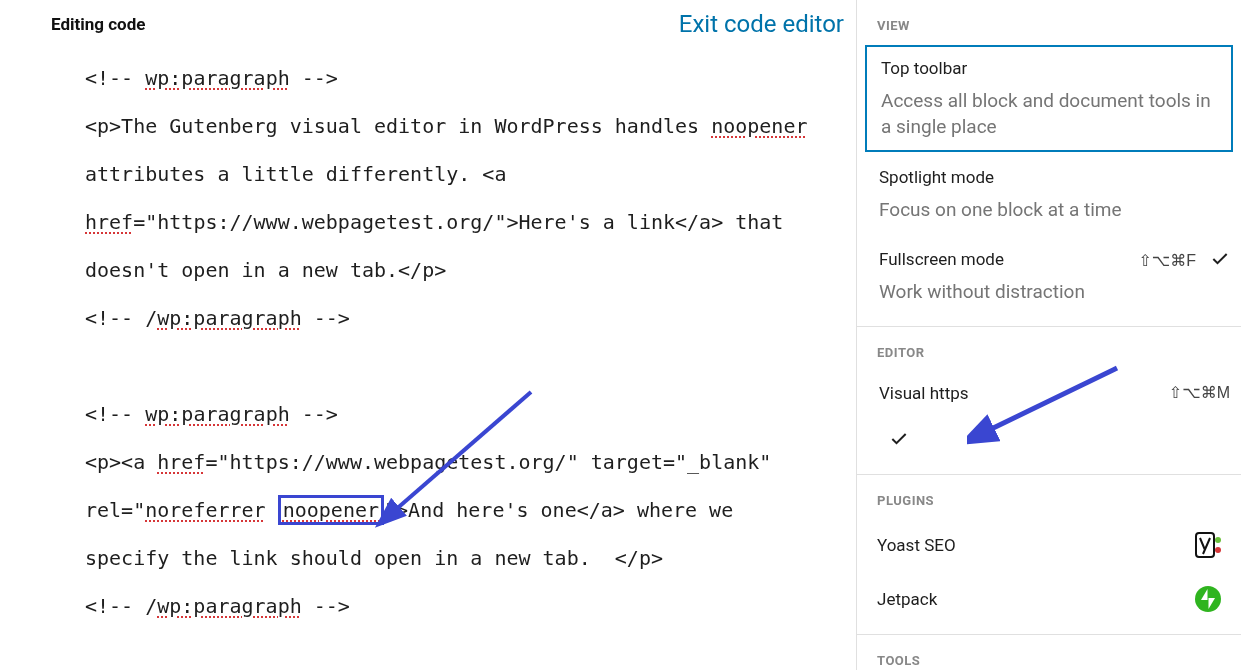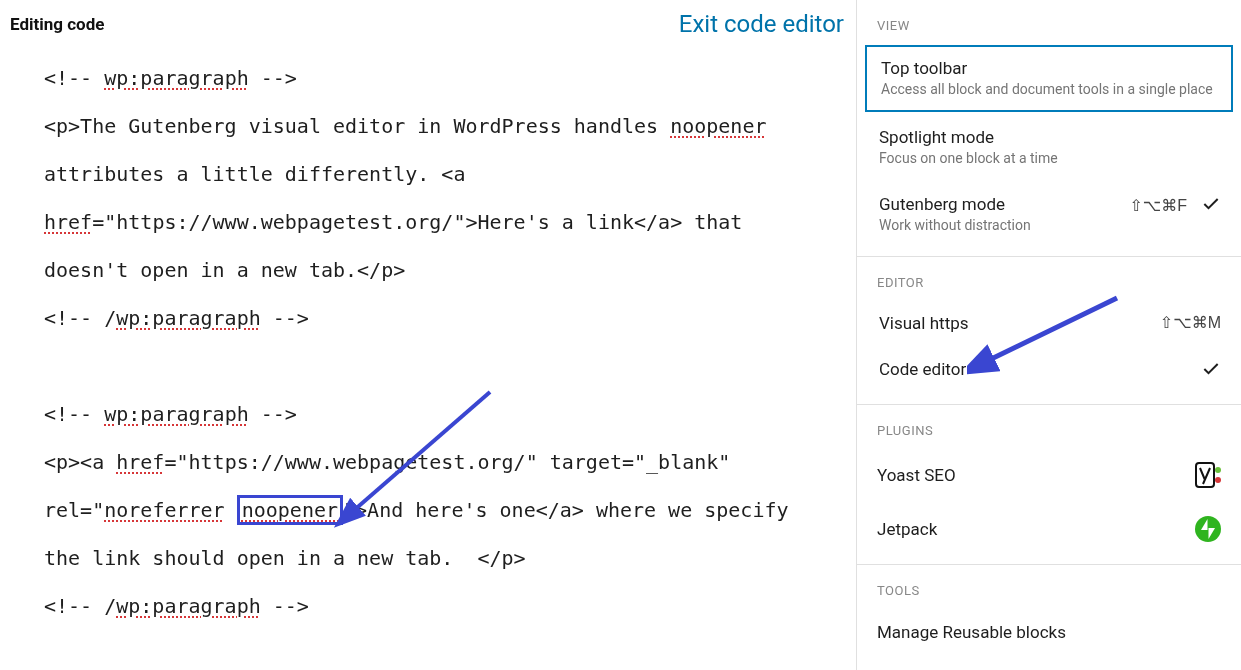--- a/index.html
+++ b/index.html
@@ -10,20 +10,21 @@
     display: flex;
     background: #fff;
     overflow: hidden;
   }
   .main {
     flex: 1;
     border-right: 1px solid #e0e0e0;
     display: flex;
     flex-direction: column;
     position: relative;
+    margin-left: 41px;
   }
   .toolbar {
     display: flex;
     align-items: center;
     justify-content: space-between;
     padding: 10px 12px 12px 10px;
   }
   .toolbar-title {
     font-size: 17px;
     font-weight: 700;
@@ -60,47 +61,47 @@
   }
   .sidebar {
     width: 384px;
     background: #fff;
     font-size: 16px;
     color: #1e1e1e;
     overflow-y: auto;
   }
   .section-label {
     font-size: 13px;
-    font-weight: 400;
+    font-weight: 700;
     color: #888;
     letter-spacing: 0.5px;
     padding: 18px 20px 10px 20px;
   }
   .menu-item {
-    padding: 13px 20px 13px 22px;
+    padding: 13px 11px 13px 22px;
     display: flex;
     align-items: flex-start;
     justify-content: space-between;
     cursor: pointer;
   }
   .menu-item.selected {
     border: 2px solid #007cba;
     border-radius: 0;
     margin: 2px 8px;
     padding: 11px 14px;
   }
   .menu-left { flex: 1; }
   .menu-title {
     font-size: 17px;
     color: #1e1e1e;
   }
   .menu-desc {
-    font-size: 14px;
+    font-size: 19px;
     color: #757575;
-    margin-top: 2px;
+    margin-top: 10px;
     line-height: 1.35;
   }
   .menu-right {
     display: flex;
     align-items: center;
     gap: 14px;
     margin-left: 10px;
     white-space: nowrap;
   }
   .shortcut {
@@ -158,21 +159,21 @@
 
   <div class="menu-item">
     <div class="menu-left">
       <div class="menu-title">Spotlight mode</div>
       <div class="menu-desc">Focus on one block at a time</div>
     </div>
   </div>
 
   <div class="menu-item">
     <div class="menu-left">
-      <div class="menu-title">Gutenberg mode</div>
+      <div class="menu-title">Fullscreen mode</div>
       <div class="menu-desc">Work without distraction</div>
     </div>
     <div class="menu-right">
       <span class="shortcut">⇧⌥⌘F</span>
       <span class="check"><svg viewBox="0 0 24 24">
             <path d="M4 12l5 5L20 6" fill="none" stroke="#1e1e1e" stroke-width="2.4"></path>
           </svg></span>
     </div>
   </div>
 
@@ -182,23 +183,20 @@
   <div class="menu-item" style="position:relative;">
     <div class="menu-left">
       <div class="menu-title">Visual https</div>
     </div>
     <div class="menu-right">
       <span class="shortcut">⇧⌥⌘M</span>
     </div>
   </div>
 
   <div class="menu-item" style="position:relative;">
-    <div class="menu-left">
-      <div class="menu-title">Code editor</div>
-    </div>
     <div class="menu-right">
       <span class="check"><svg viewBox="0 0 24 24">
             <path d="M4 12l5 5L20 6" fill="none" stroke="#1e1e1e" stroke-width="2.4"></path>
           </svg></span>
     </div>
     <svg class="arrow-overlay" style="left:110px; top:-56px;" width="160" height="90">
       <defs>
           <marker id="ah2" markerWidth="10" markerHeight="10" refX="2" refY="3" orient="auto">
             <path d="M0,0 L0,6 L8,3 z" fill="#3a46d1"></path>
           </marker>

